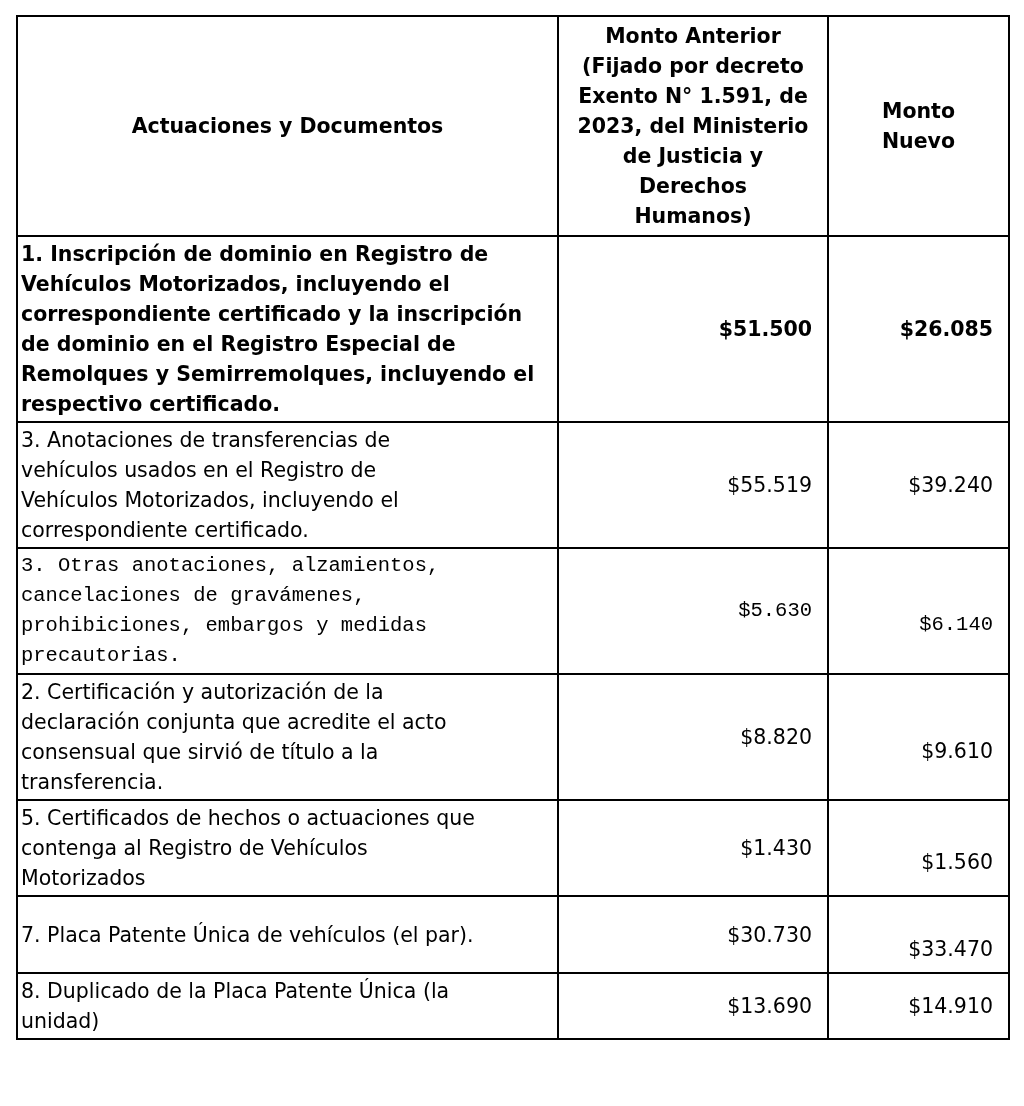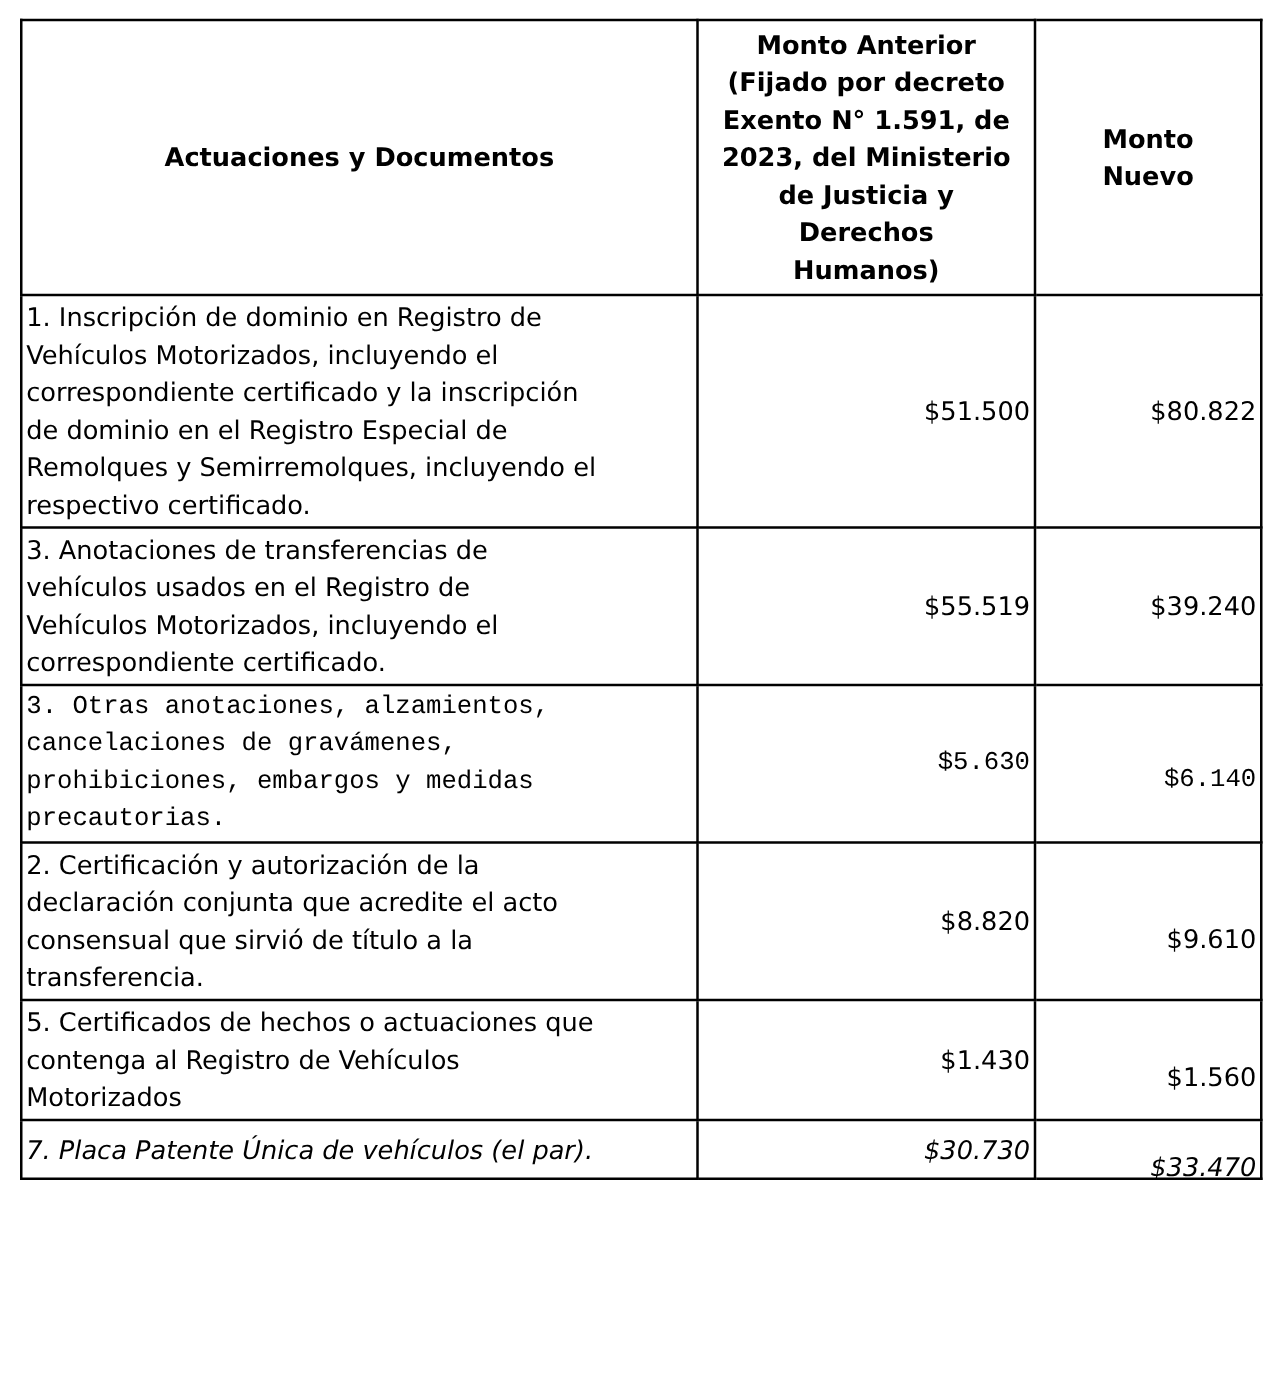--- a/index.html
+++ b/index.html
@@ -41,32 +41,32 @@
 
   td.desc {
     text-align: left;
     padding: 2px 2px 2px 3px;
     white-space: pre-line;
     vertical-align: middle;
   }
   td.amount {
     text-align: right;
     vertical-align: middle;
-    padding-right: 3px;
+    padding-right: 15px;
   }
   td.amount span { display: inline-block; }
   td.amount.shift-down span { transform: translateY(14px); }
 
-  tr.row-1 { height: 133px; }
+  tr.row-1 { height: 133px; font-weight: bold; }
   tr.row-2 { height: 126px; }
   tr.row-3 { height: 126px; font-family: Liberation Mono, monospace; }
   tr.row-4 { height: 126px; }
   tr.row-5 { height: 94px; }
   tr.row-6 { height: 63px; }
-  tr.row-7 { height: 47px; font-style: italic; }
+  tr.row-7 { height: 77px; }
   tr.row-8 { height: 63px; }
 </style>
 </head>
 <body>
 
 <table class="fees">
   <colgroup>
     <col class="c1">
       <col class="c2">
       <col class="c3">
@@ -87,21 +87,21 @@
   </thead>
   <tbody>
     <tr class="row-1">
       <td class="desc">1. Inscripción de dominio en Registro de
 Vehículos Motorizados, incluyendo el
 correspondiente certificado y la inscripción
 de dominio en el Registro Especial de
 Remolques y Semirremolques, incluyendo el
 respectivo certificado.</td>
       <td class="amount"><span>$51.500</span></td>
-      <td class="amount"><span>$80.822</span></td>
+      <td class="amount"><span>$26.085</span></td>
     </tr>
     <tr class="row-2">
       <td class="desc">3. Anotaciones de transferencias de
 vehículos usados en el Registro de
 Vehículos Motorizados, incluyendo el
 correspondiente certificado.</td>
       <td class="amount"><span>$55.519</span></td>
       <td class="amount"><span>$39.240</span></td>
     </tr>
     <tr class="row-3">
@@ -125,14 +125,20 @@
 contenga al Registro de Vehículos
 Motorizados</td>
       <td class="amount"><span>$1.430</span></td>
       <td class="amount shift-down"><span>$1.560</span></td>
     </tr>
     <tr class="row-7">
       <td class="desc">7. Placa Patente Única de vehículos (el par).</td>
       <td class="amount"><span>$30.730</span></td>
       <td class="amount shift-down"><span>$33.470</span></td>
     </tr>
+    <tr class="row-8">
+      <td class="desc">8. Duplicado de la Placa Patente Única (la
+unidad)</td>
+      <td class="amount"><span>$13.690</span></td>
+      <td class="amount"><span>$14.910</span></td>
+    </tr>
   </tbody>
 </table>
 
 </body></html>

